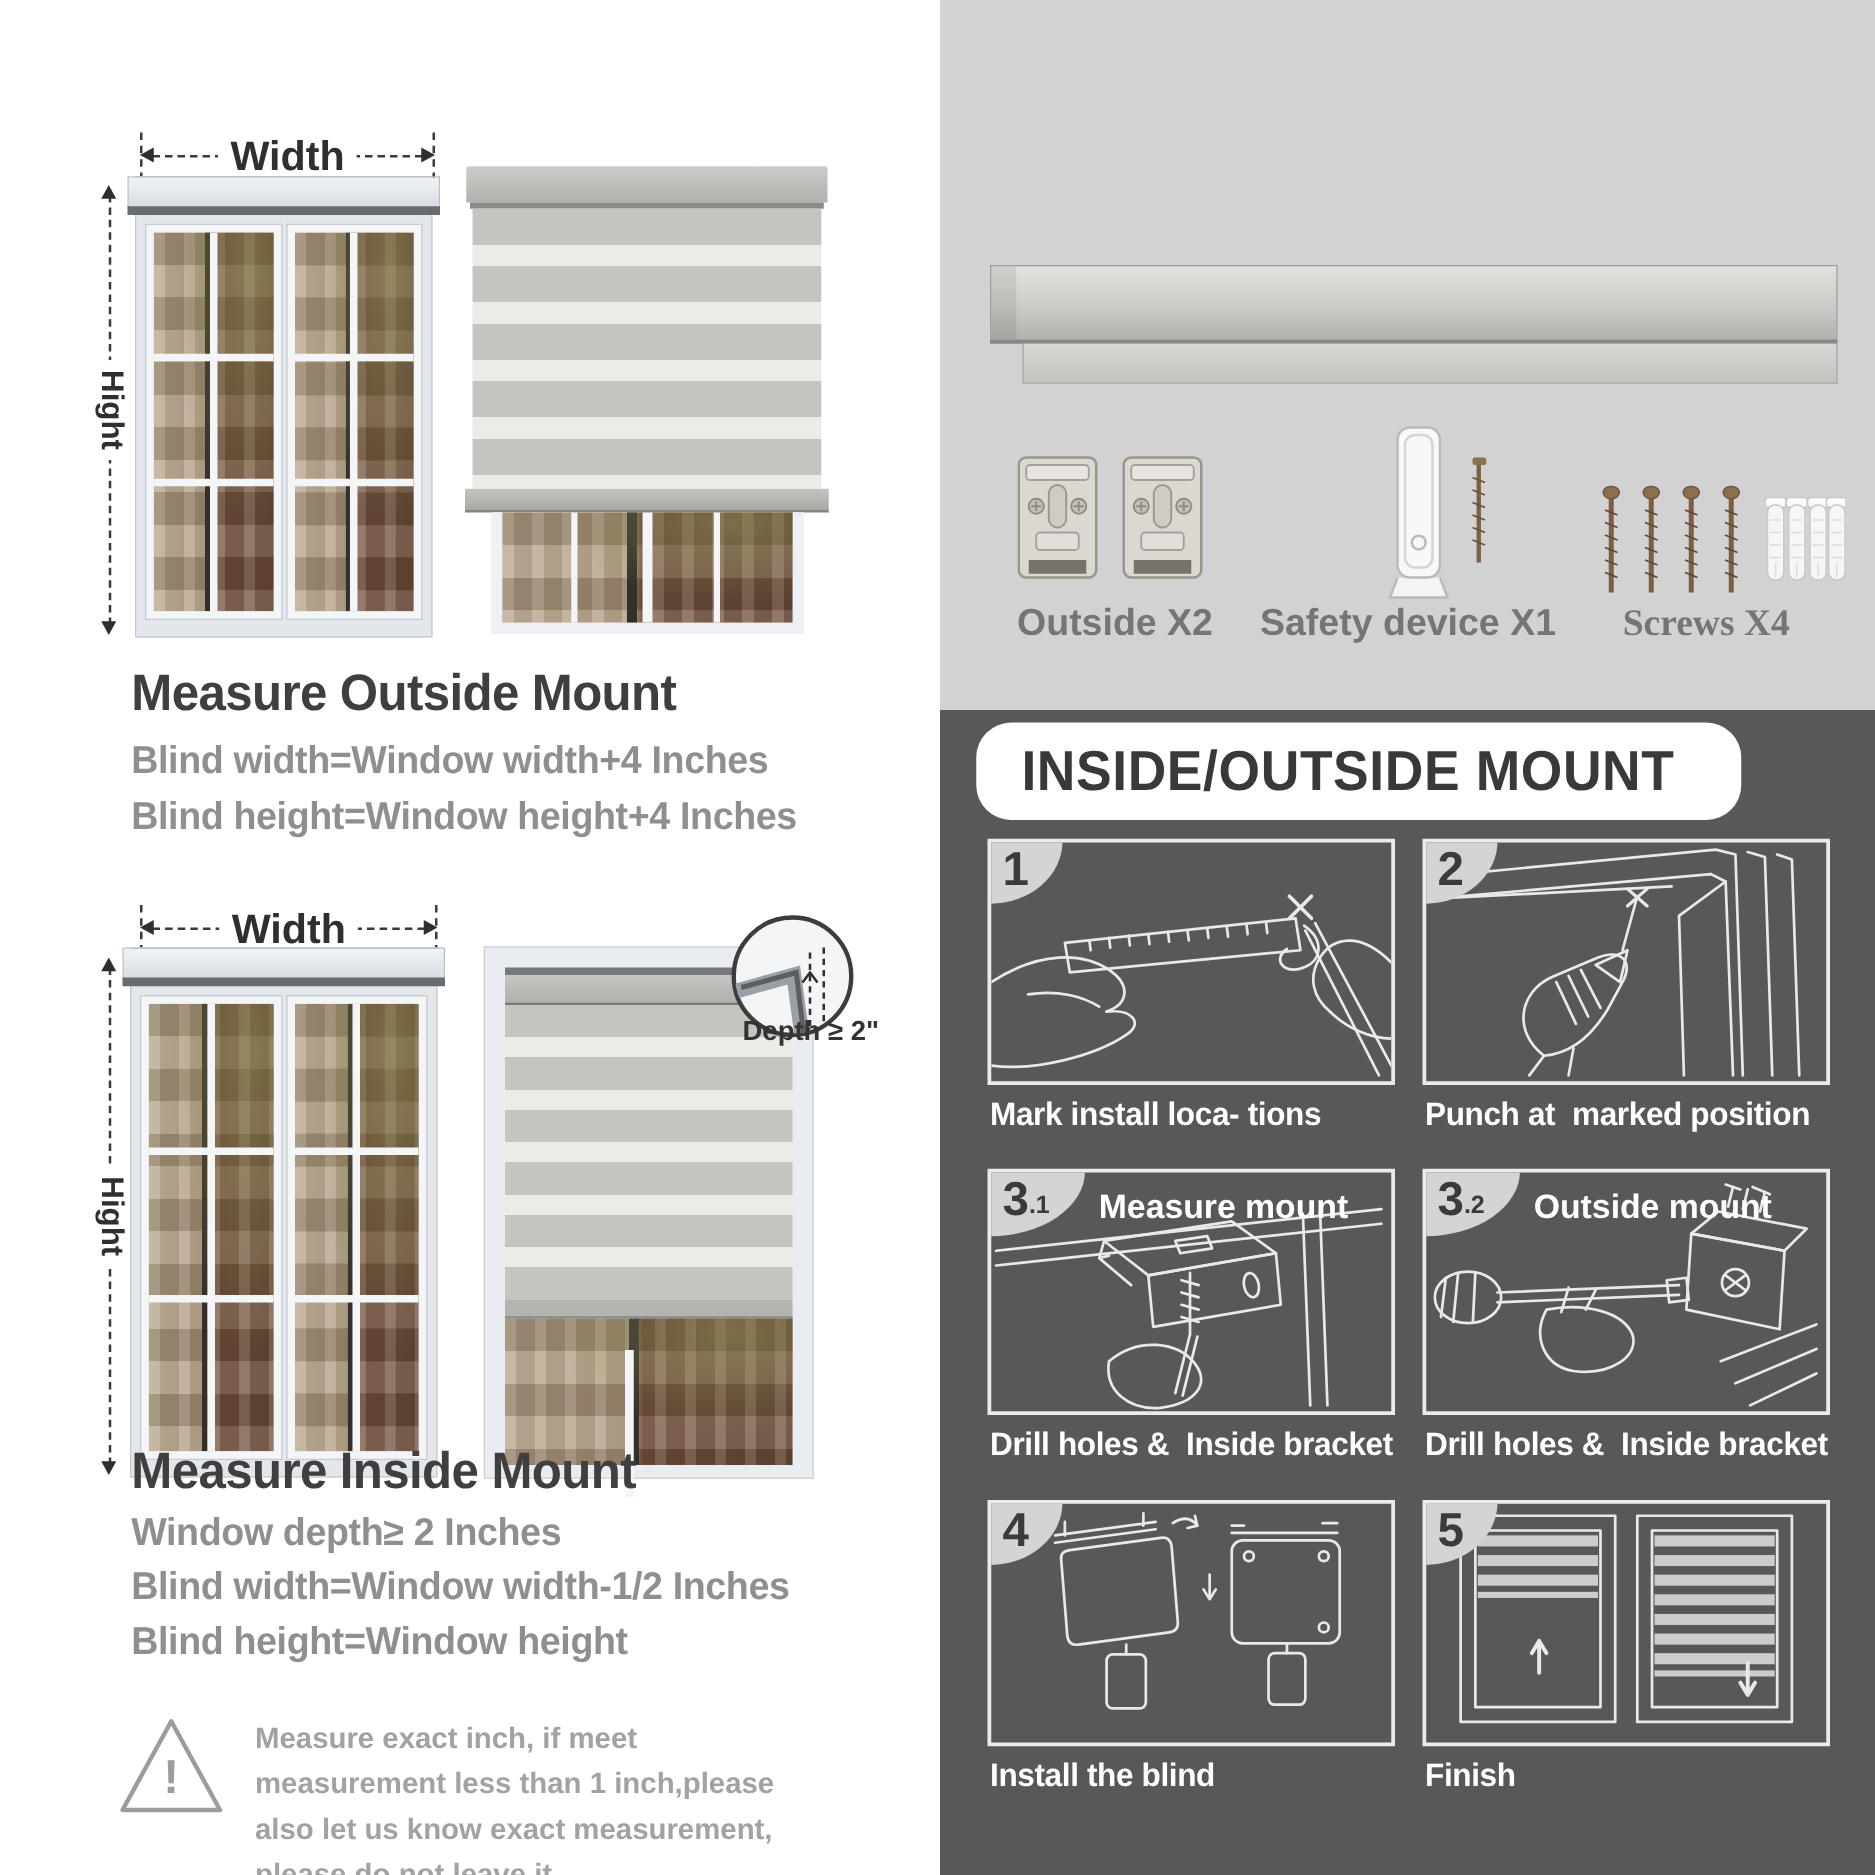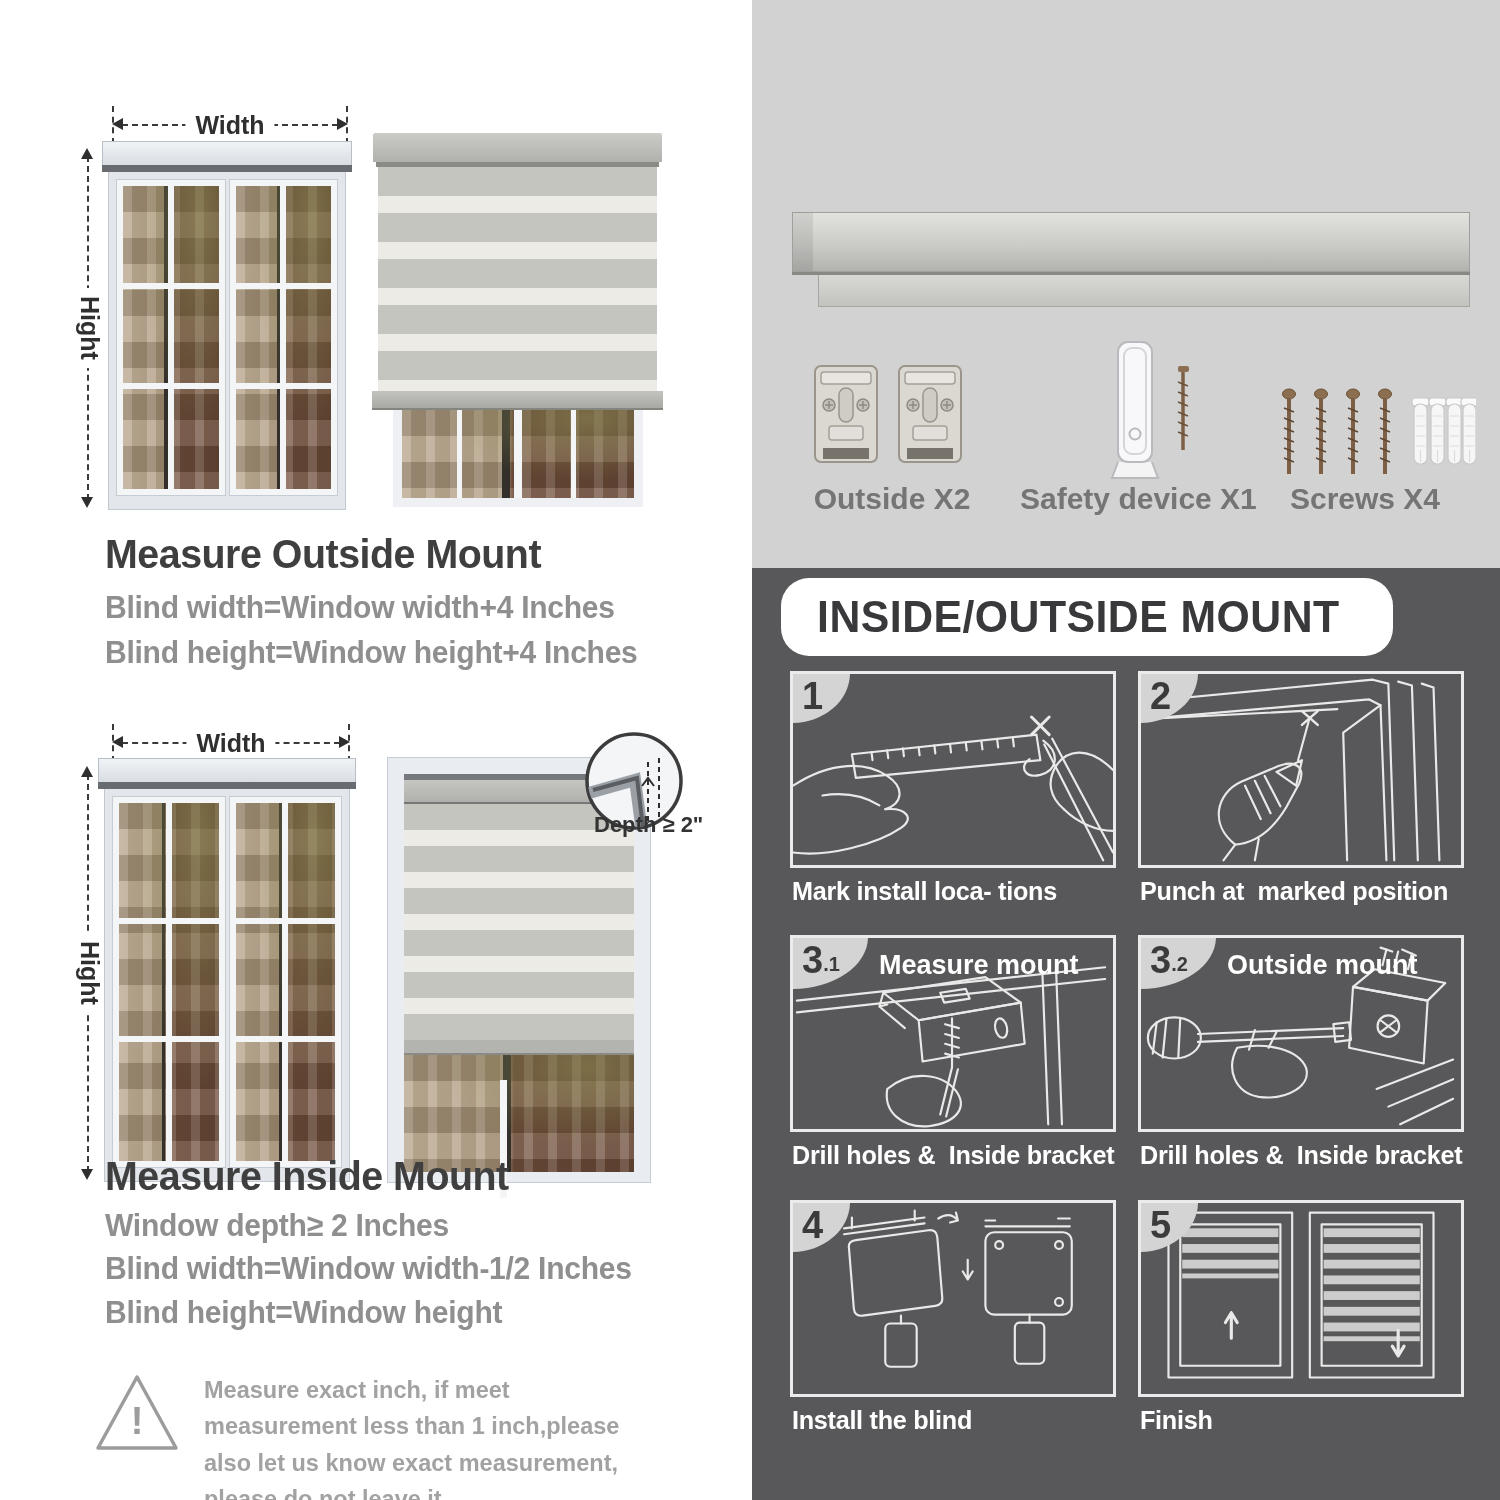--- a/index.html
+++ b/index.html
@@ -15,21 +15,21 @@
 
   
   .width-row{height:26px;}
   .width-row .dline{position:absolute;left:10px;right:10px;top:12px;border-top:2px dashed #3a3a3a;}
   .width-row .arr-l{position:absolute;left:0;top:6px;width:0;height:0;
     border-right:11px solid #2e2e2e;border-top:6px solid transparent;border-bottom:6px solid transparent;}
   .width-row .arr-r{position:absolute;right:0;top:6px;width:0;height:0;
     border-left:11px solid #2e2e2e;border-top:6px solid transparent;border-bottom:6px solid transparent;}
   .width-row .ext{position:absolute;top:-6px;height:38px;border-left:2px dashed #3a3a3a;}
   .width-row .lab{position:absolute;left:50%;top:0;transform:translateX(-50%);background:#fff;
-    padding:0 10px;font-weight:bold;font-size:25px;color:#2f2f2f;line-height:26px;}
+    padding:0 10px;font-weight:bold;font-size:33px;color:#2f2f2f;line-height:26px;}
   .hight-col{width:30px;}
   .hight-col .dline{position:absolute;top:8px;bottom:8px;left:13px;border-left:2px dashed #3a3a3a;}
   .hight-col .arr-u{position:absolute;top:0;left:7px;width:0;height:0;
     border-bottom:11px solid #2e2e2e;border-left:6px solid transparent;border-right:6px solid transparent;}
   .hight-col .arr-d{position:absolute;bottom:0;left:7px;width:0;height:0;
     border-top:11px solid #2e2e2e;border-left:6px solid transparent;border-right:6px solid transparent;}
   .hight-col .lab{position:absolute;top:50%;left:15px;transform:translate(-50%,-50%) rotate(90deg);
     background:#fff;padding:0 8px;font-weight:bold;font-size:25px;color:#2f2f2f;}
 
   
@@ -297,22 +297,22 @@
         <use href="#sc" x="40" y="2"></use>
         <use href="#sc" x="72" y="2"></use>
         <use href="#sc" x="104" y="2"></use>
       <use href="#an" x="138" y="12"></use>
         <use href="#an" x="155" y="12"></use>
         <use href="#an" x="172" y="12"></use>
         <use href="#an" x="187" y="12"></use>
     </svg>
 
     <div class="item-label" style="left:40px;width:200px;">Outside X2</div>
-    <div class="item-label" style="left:268px;width:230px;">Safety device X1</div>
-    <div class="item-label" style="left:518px;width:190px;">Screws X4</div>
+    <div class="item-label" style="left:256px;width:230px;">Safety device X1</div>
+    <div class="item-label" style="left:518px;width:190px;font-family:Liberation Serif, serif;">Screws X4</div>
   </div>
 
   <div class="abs" id="mount">
     <div class="hdr">
       <span class="band-text">INSIDE/OUTSIDE MOUNT</span>
     </div>
 
     <div class="step-box" style="left:38px;top:103px;">
       <svg class="art" width="320" height="191" viewBox="0 0 326 191">
         <g fill="none" stroke="#e9e9e9" stroke-width="2.2" stroke-linecap="round" stroke-linejoin="round">

